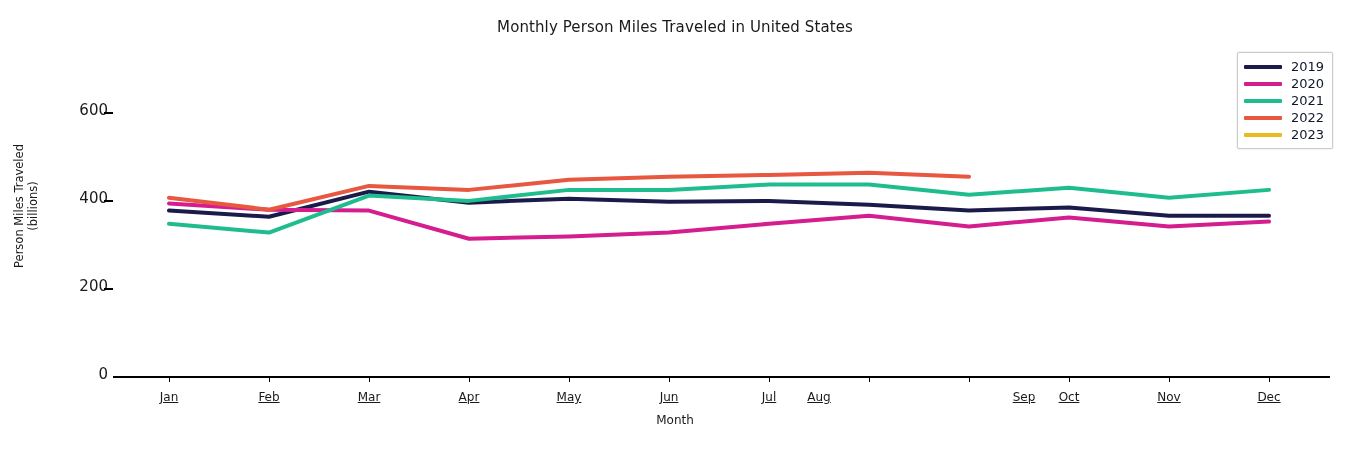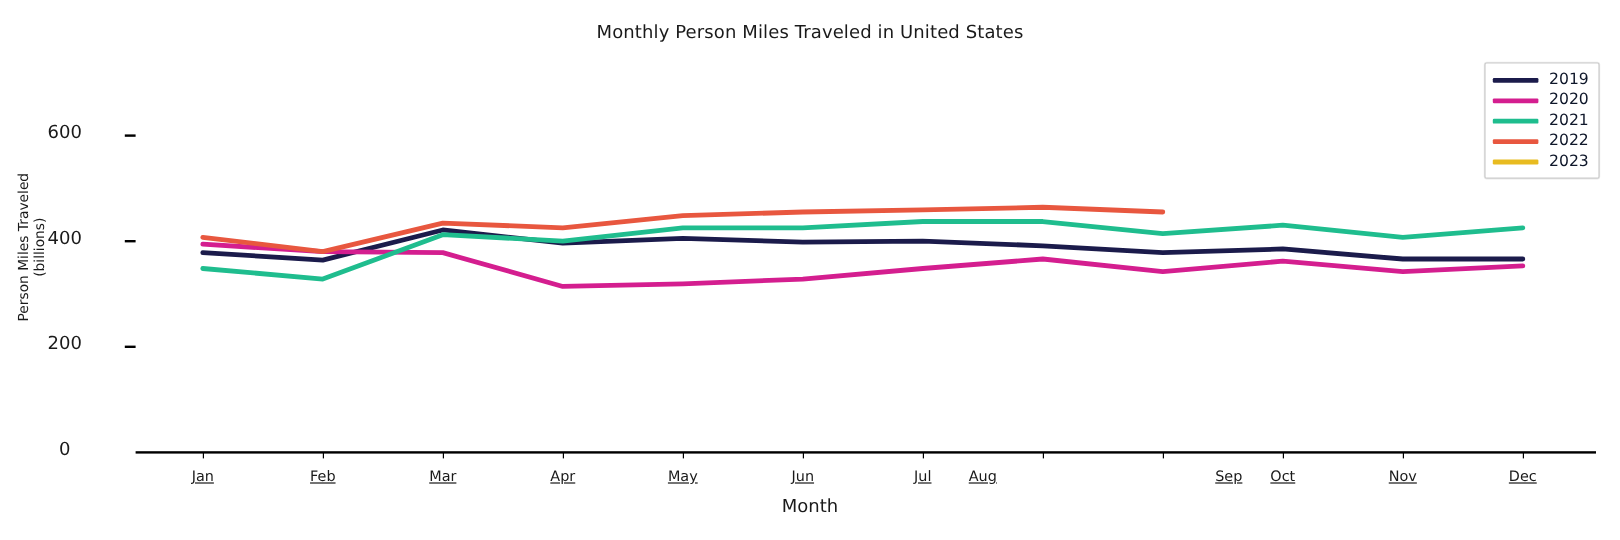--- a/index.html
+++ b/index.html
@@ -52,21 +52,21 @@
     left: 113px;
     top: 376px;
     width: 1217px;
     height: 2px;
     background: #000000;
   }
   .y-tick {
     position: absolute;
     right: 0;
     width: 100%;
-    text-align: center;
+    text-align: right;
     font-size: 15px;
     color: #1a1a1a;
     white-space: nowrap;
   }
   #y-ticks {
     position: absolute;
     left: 0px;
     top: 0px;
     width: 108px;
     height: 450px;
@@ -100,21 +100,21 @@
     width: 1px;
     height: 5px;
     background: #000000;
   }
   #x-axis-label {
     position: absolute;
     top: 413px;
     left: 0;
     width: 1350px;
     text-align: center;
-    font-size: 15px;
+    font-size: 12px;
     color: #1a1a1a;
   }
   #y-axis-label {
     position: absolute;
     left: -89px;
     top: 192px;
     width: 230px;
     text-align: center;
     font-size: 11.5px;
     line-height: 14px;

